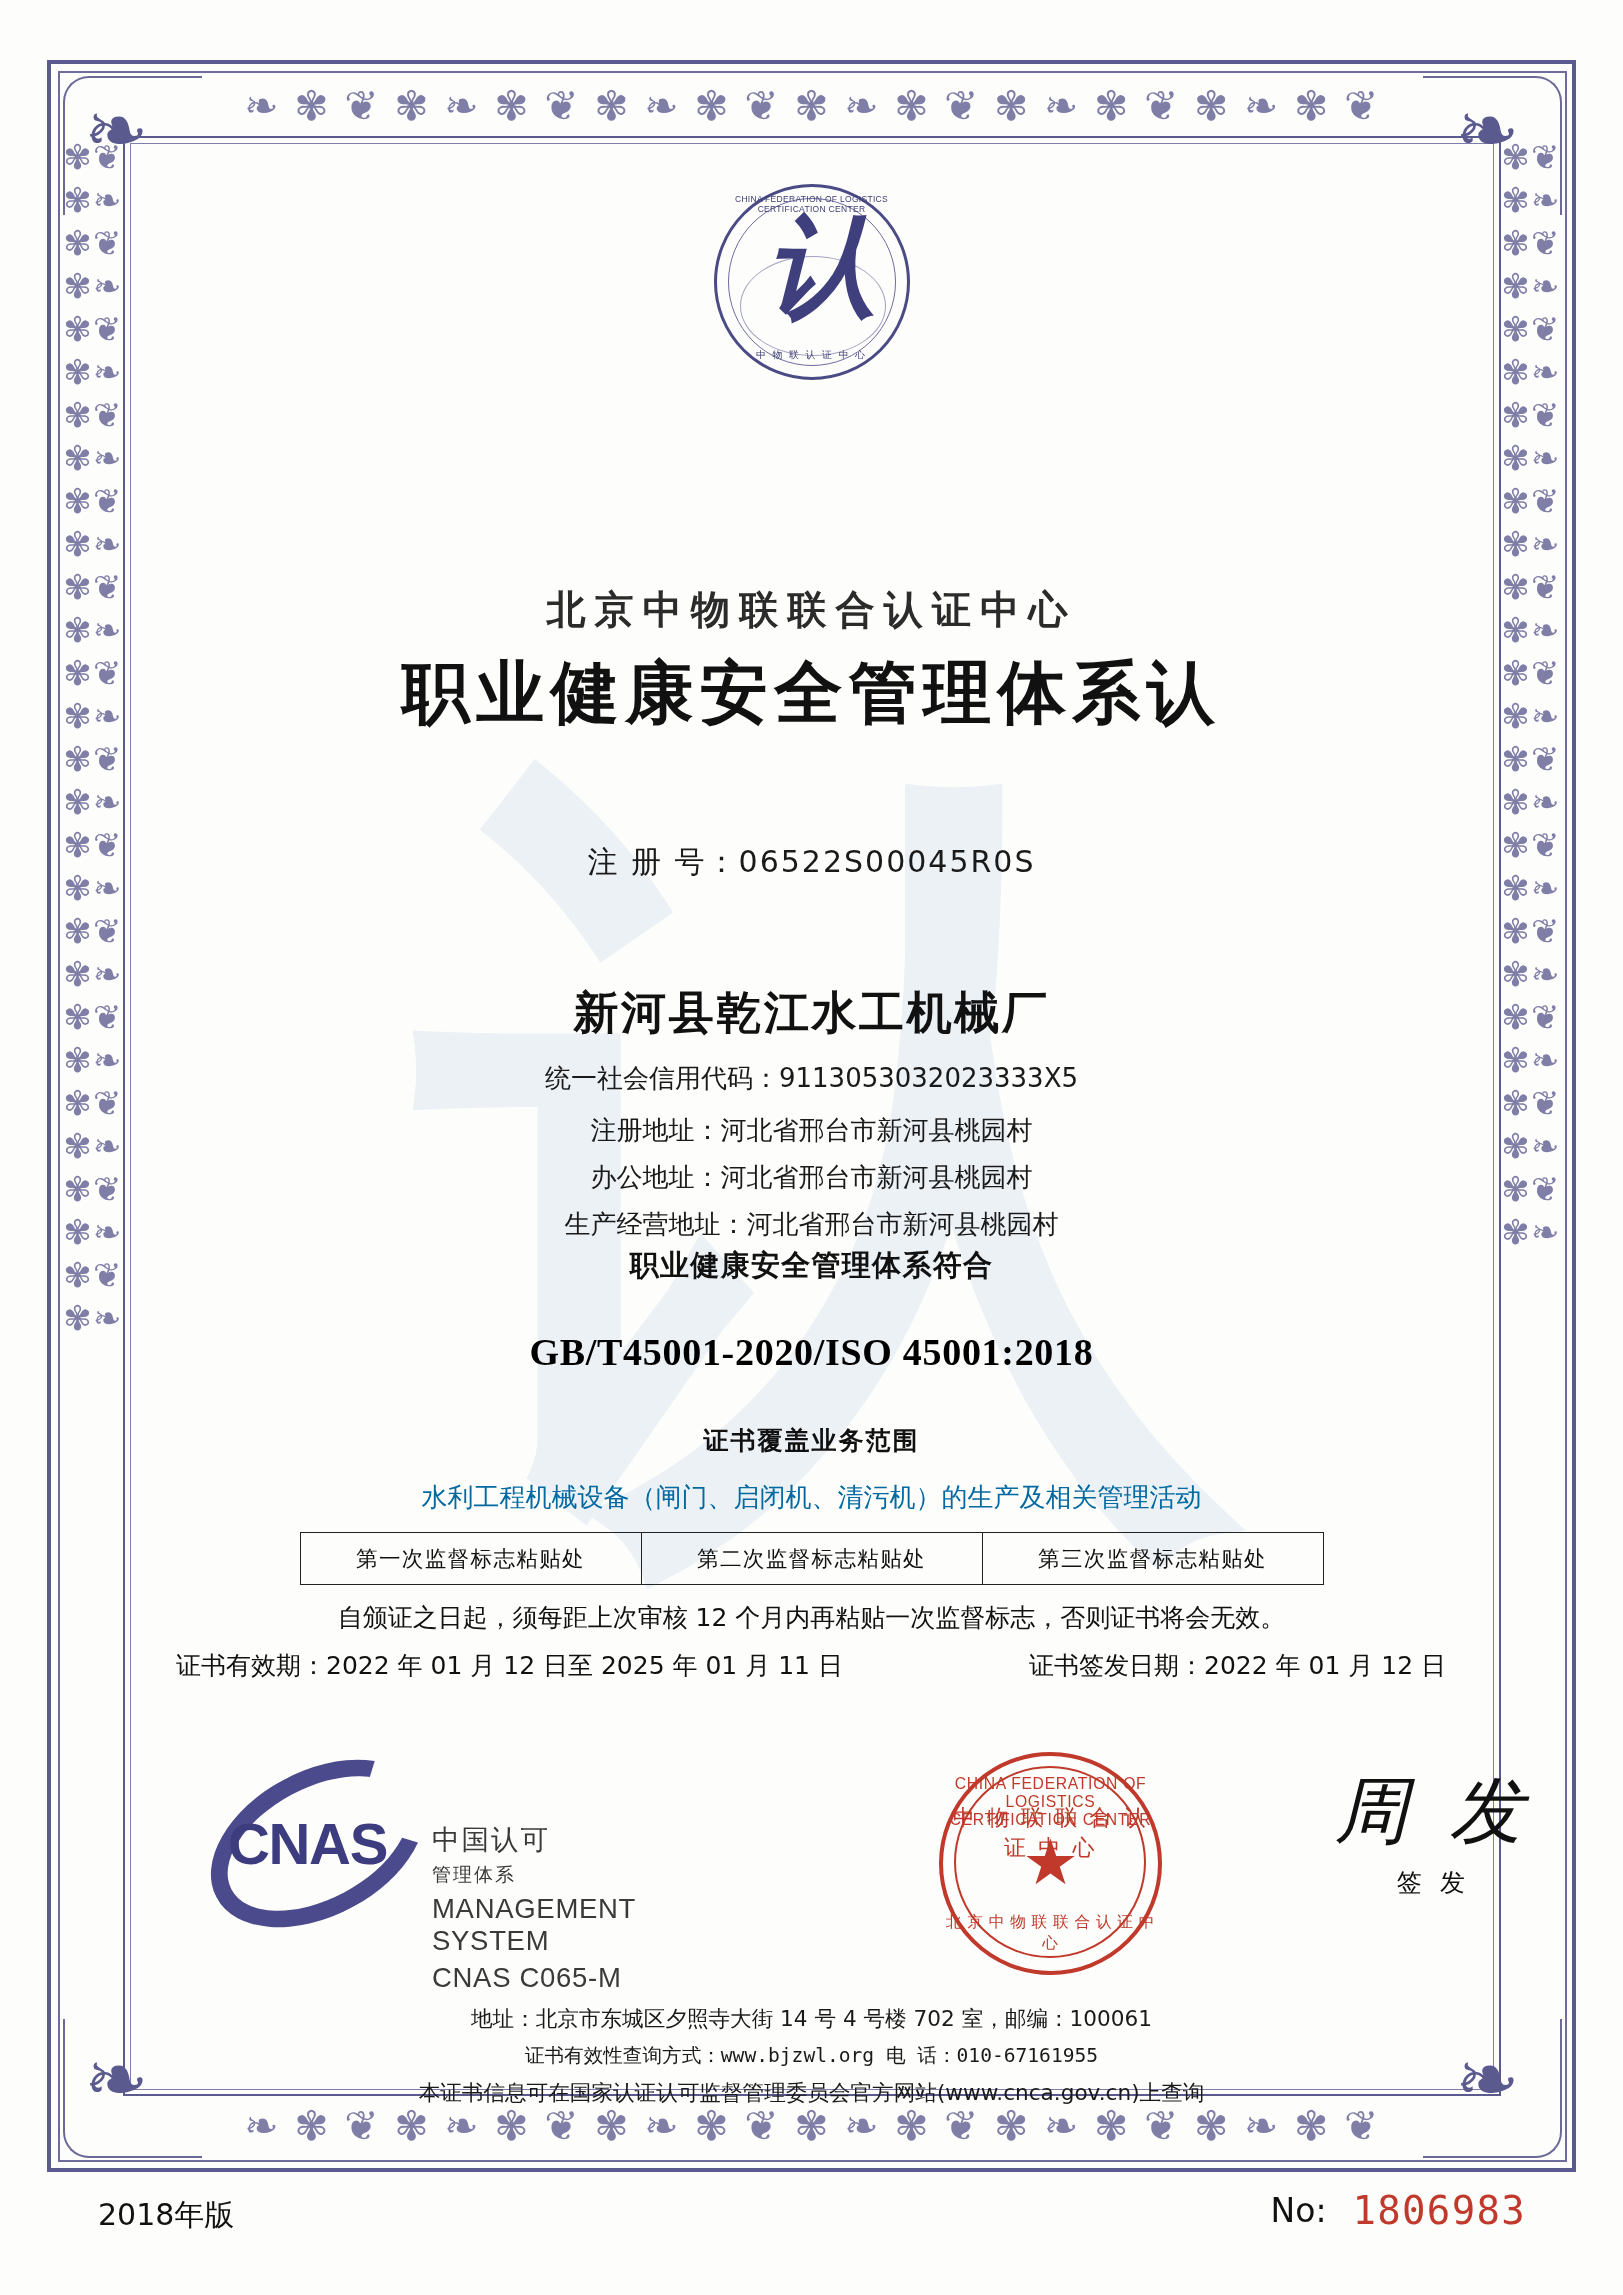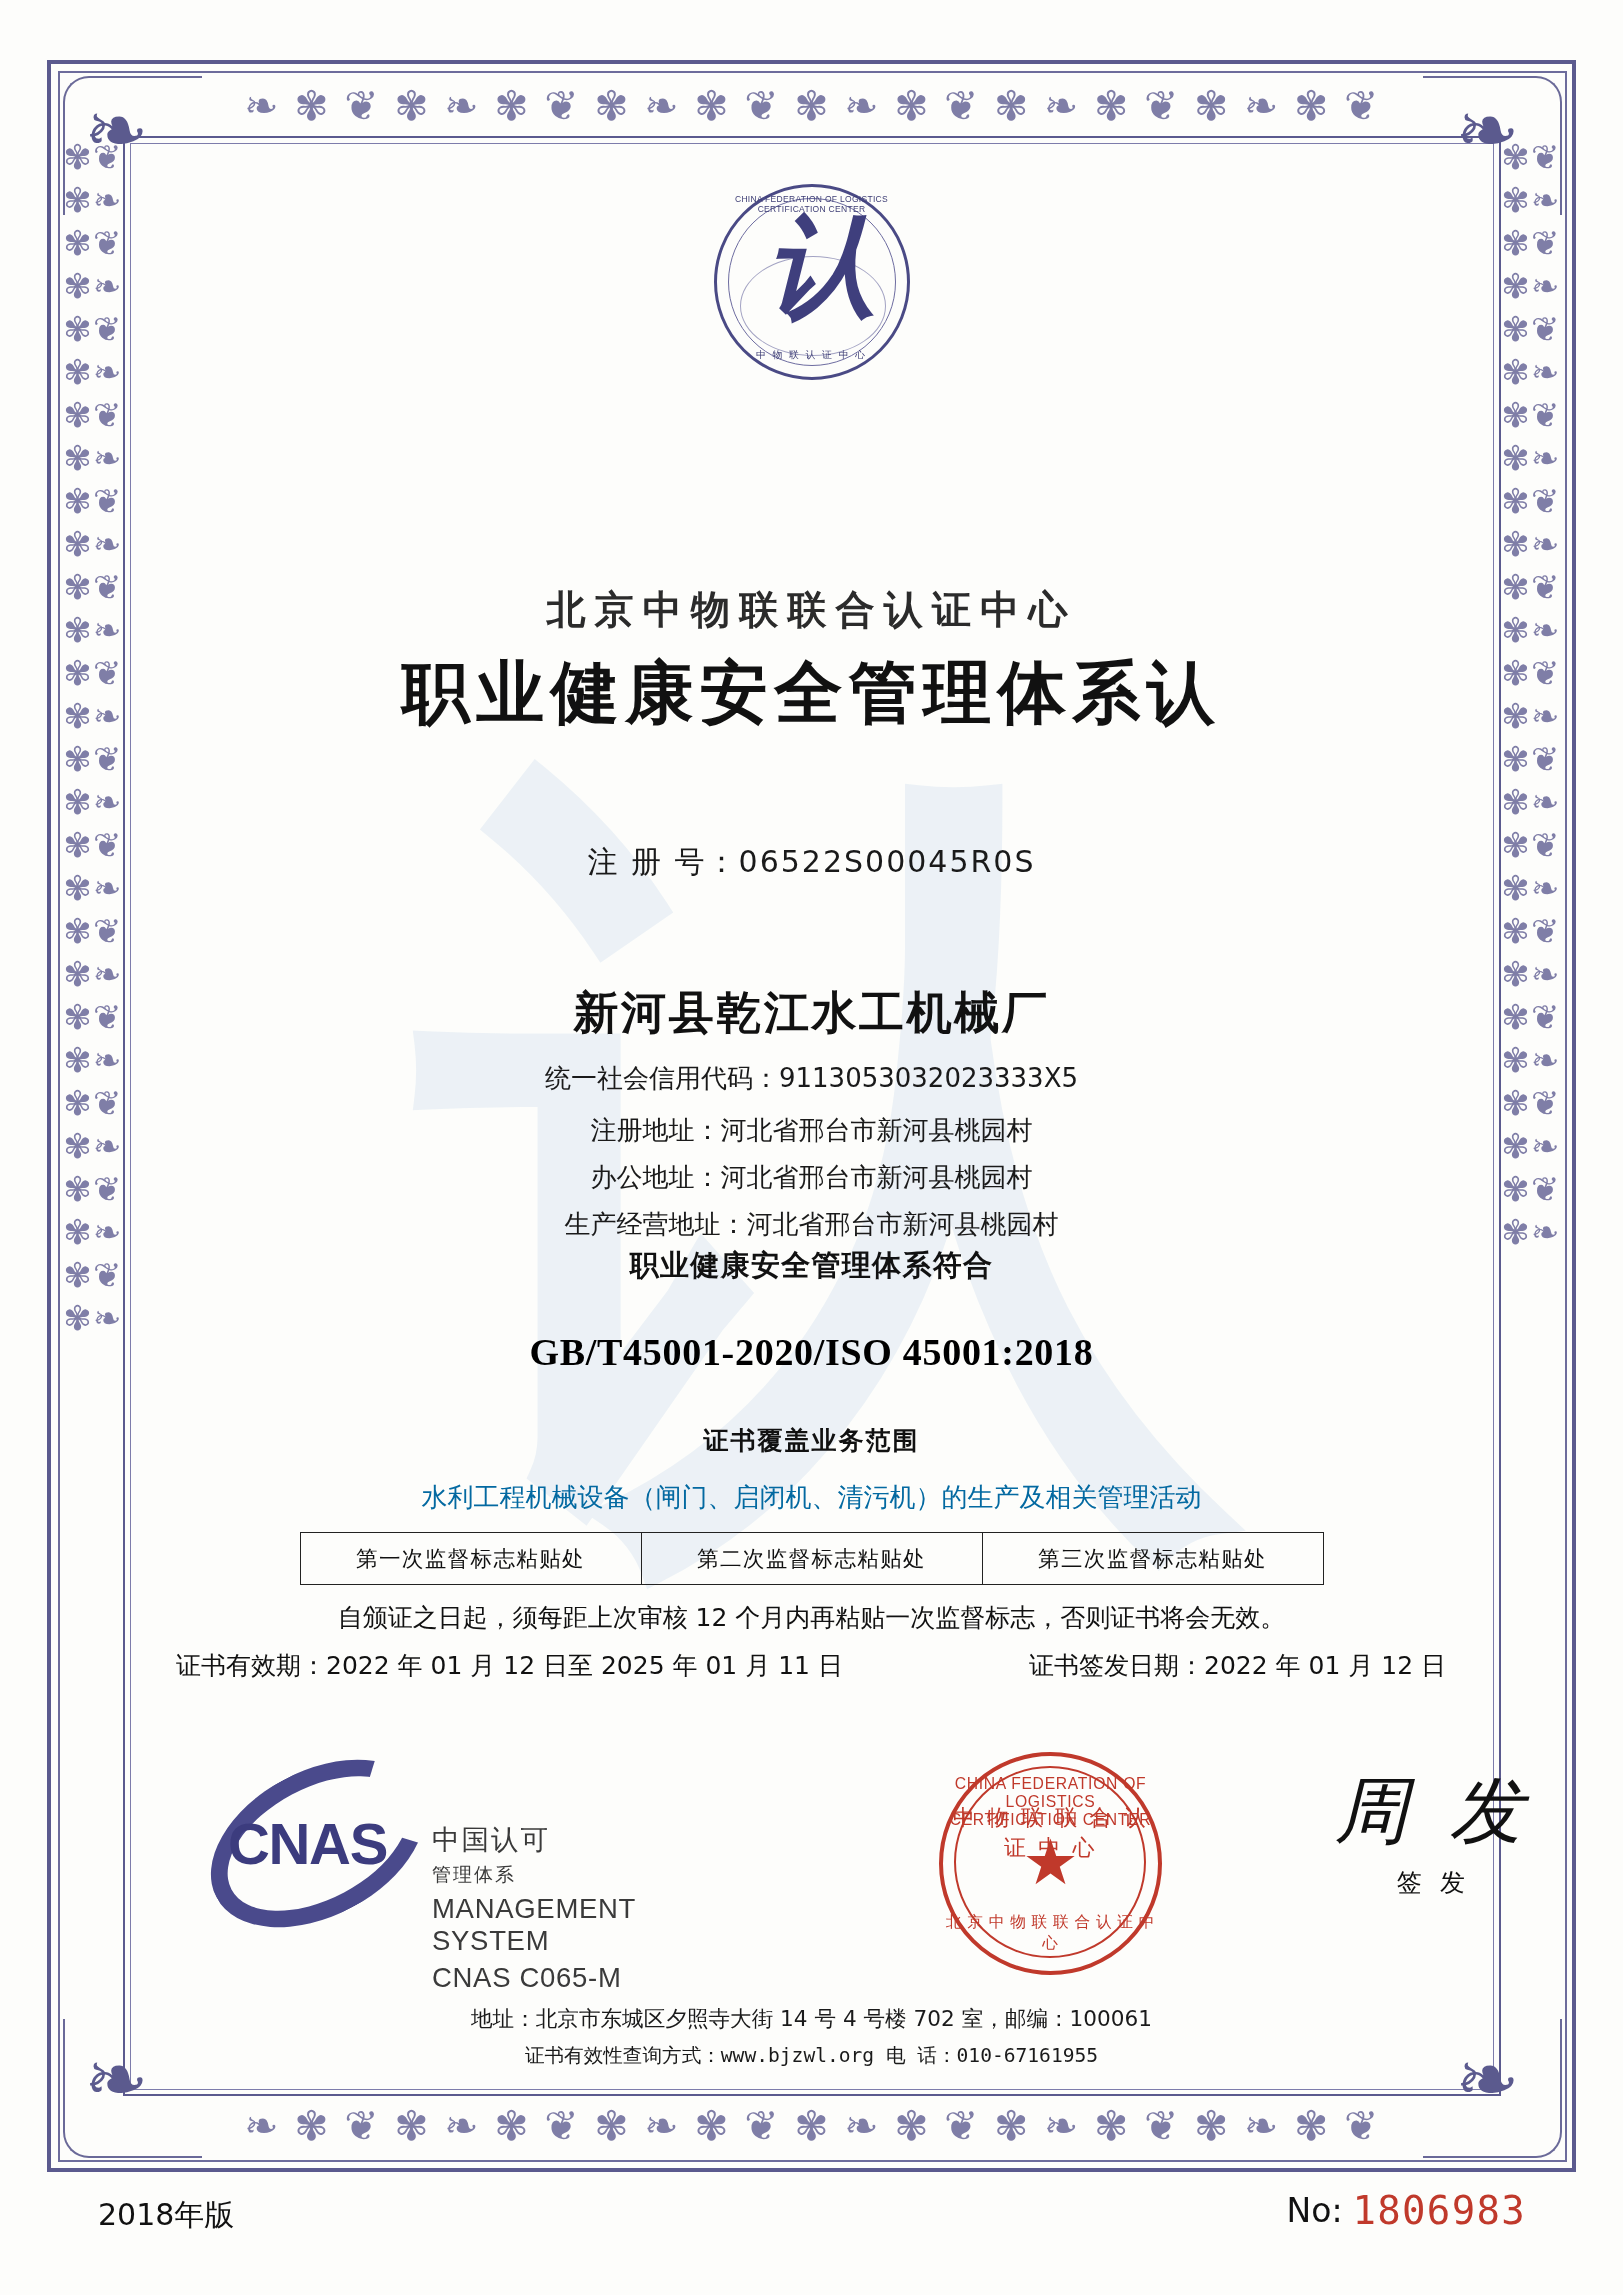--- a/index.html
+++ b/index.html
@@ -467,21 +467,21 @@
   }
   .serial {
     position: absolute;
     right: 98px;
     top: 2188px;
     font-size: 33px;
     color: #111;
     font-family: "DejaVu Sans", sans-serif;
     display: flex;
     align-items: center;
-    gap: 10px;
+    gap: 26px;
   }
   .serial-no { color: #c0392b; font-size: 39px; font-family: "DejaVu Sans Mono", monospace; letter-spacing: 1.3px; }
 </style>
 </head>
 <body>
 
 <div class="page">
 
   <div class="watermark">认</div>
 
@@ -579,20 +579,21 @@
       <div class="signature">
         <div class="sig-mark">周 发</div>
         <div class="sig-label">签 发</div>
       </div>
 
     </div>
 
     <div class="footer">
       <div class="foot-line">地址：北京市东城区夕照寺大街 14 号 4 号楼 702 室，邮编：100061</div>
       <div class="foot-line mono">证书有效性查询方式：www.bjzwl.org   电 话：010-67161955</div>
+      <div class="foot-line">本证书信息可在国家认证认可监督管理委员会官方网站(www.cnca.gov.cn)上查询</div>
     </div>
 
   </div>
 
   <div class="edition">2018年版</div>
 
   <div class="serial">
     <span>No:</span>
     <span class="serial-no">1806983</span>
   </div>

